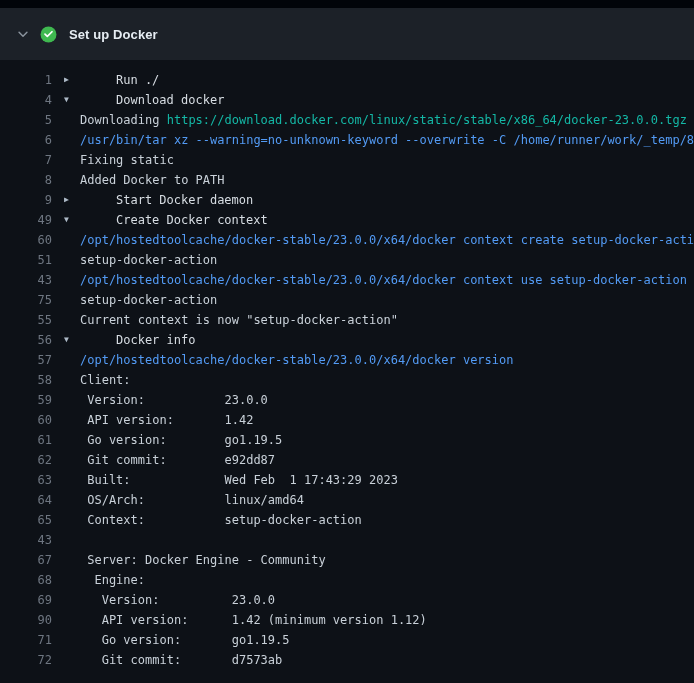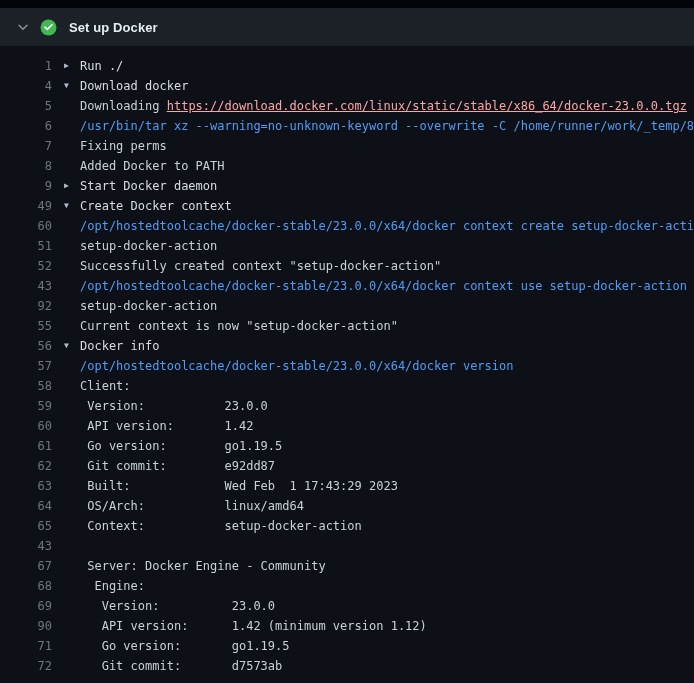--- a/index.html
+++ b/index.html
@@ -5,21 +5,21 @@
   * { box-sizing: border-box; }
   html, body { margin: 0; padding: 0; }
   body {
     width: 694px; height: 683px;
     background: #0d1117;
     overflow: hidden;
     font-family: "Liberation Sans", sans-serif;
   }
   .top-strip { height: 8px; background: #010409; }
   .step-header {
-    height: 38px;
+    height: 52px;
     background: #1c2128;
     display: flex;
     align-items: center;
     padding: 0 16px;
   }
   .chevron { display: inline-flex; align-items: center; margin-right: 10px; cursor: pointer; }
   .status-icon { display: inline-flex; align-items: center; margin-right: 12px; }
   .step-title {
     color: #e6edf3;
     font-size: 13px;
@@ -53,23 +53,23 @@
     color: #adbac7;
     font-size: 8px;
     line-height: 20px;
     cursor: pointer;
   }
   .line-text {
     flex: 1;
     overflow: hidden;
     white-space: pre;
   }
-  .group .line-text { color: #d7dde3; }
+  .group .line-text { color: #d7dde3; margin-left: 36px; }
   .cmd { color: #539bf5; }
-  .log-link { color: #fca5a5; text-decoration: underline; cursor: pointer; }
+  .log-link { color: #14b8a6; cursor: pointer; }
 </style>
 </head>
 <body>
 
 <div class="page">
   <div class="top-strip"></div>
 
   <header class="step-header">
     <span class="chevron">
       <svg width="14" height="14" viewBox="0 0 16 16">
@@ -102,21 +102,21 @@
         <span class="line-text"><span>Downloading </span><a class="log-link">https://download.docker.com/linux/static/stable/x86_64/docker-23.0.0.tgz</a></span>
       </div>
       <div class="log-line">
         <span class="line-num">6</span>
         <span class="arrow-cell"></span>
         <span class="line-text cmd">/usr/bin/tar xz --warning=no-unknown-keyword --overwrite -C /home/runner/work/_temp/8c93</span>
       </div>
       <div class="log-line">
         <span class="line-num">7</span>
         <span class="arrow-cell"></span>
-        <span class="line-text">Fixing perms</span>
+        <span class="line-text">Fixing static</span>
       </div>
       <div class="log-line">
         <span class="line-num">8</span>
         <span class="arrow-cell"></span>
         <span class="line-text">Added Docker to PATH</span>
       </div>
       <div class="log-line group">
         <span class="line-num">9</span>
         <span class="arrow-cell">▶</span>
         <span class="line-text">Start Docker daemon</span>
@@ -130,31 +130,26 @@
         <span class="line-num">60</span>
         <span class="arrow-cell"></span>
         <span class="line-text cmd">/opt/hostedtoolcache/docker-stable/23.0.0/x64/docker context create setup-docker-action</span>
       </div>
       <div class="log-line">
         <span class="line-num">51</span>
         <span class="arrow-cell"></span>
         <span class="line-text">setup-docker-action</span>
       </div>
       <div class="log-line">
-        <span class="line-num">52</span>
-        <span class="arrow-cell"></span>
-        <span class="line-text">Successfully created context "setup-docker-action"</span>
-      </div>
-      <div class="log-line">
         <span class="line-num">43</span>
         <span class="arrow-cell"></span>
         <span class="line-text cmd">/opt/hostedtoolcache/docker-stable/23.0.0/x64/docker context use setup-docker-action</span>
       </div>
       <div class="log-line">
-        <span class="line-num">92</span>
+        <span class="line-num">75</span>
         <span class="arrow-cell"></span>
         <span class="line-text">setup-docker-action</span>
       </div>
       <div class="log-line">
         <span class="line-num">55</span>
         <span class="arrow-cell"></span>
         <span class="line-text">Current context is now "setup-docker-action"</span>
       </div>
       <div class="log-line group">
         <span class="line-num">56</span>

